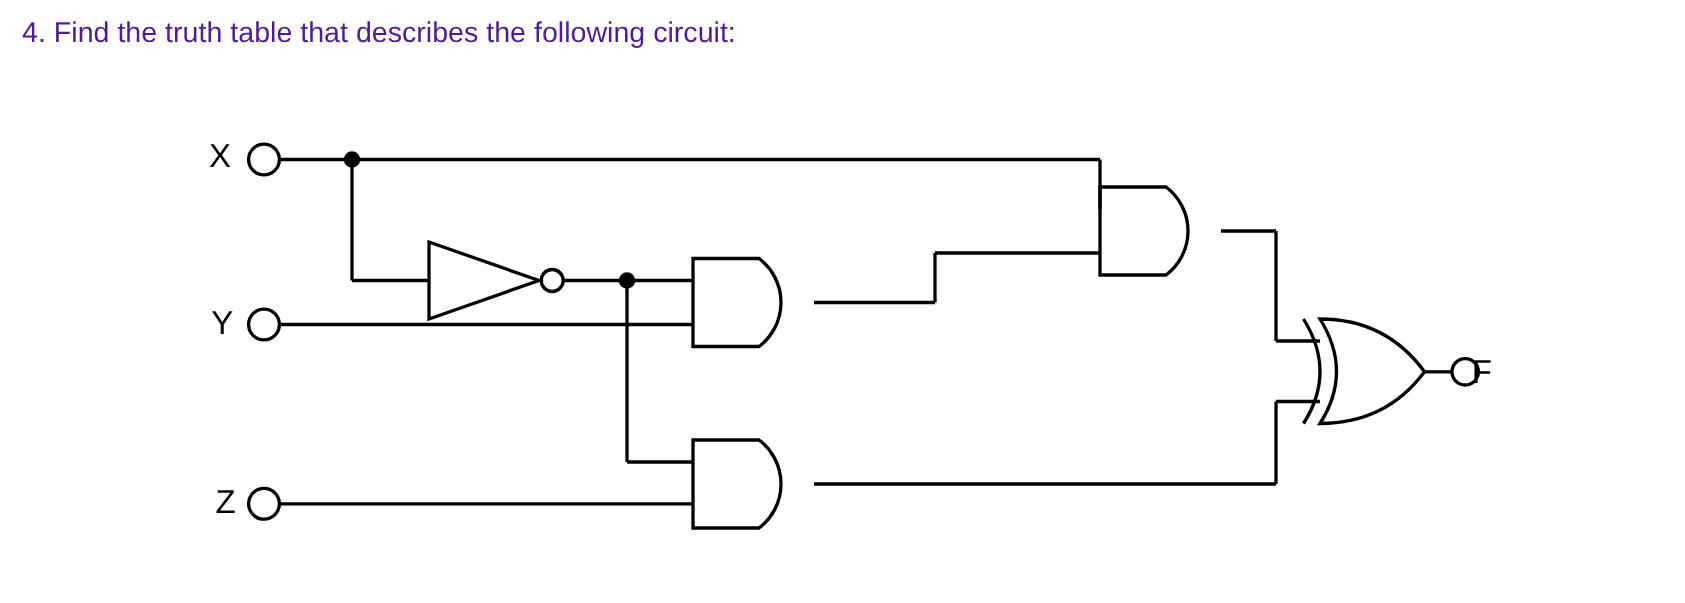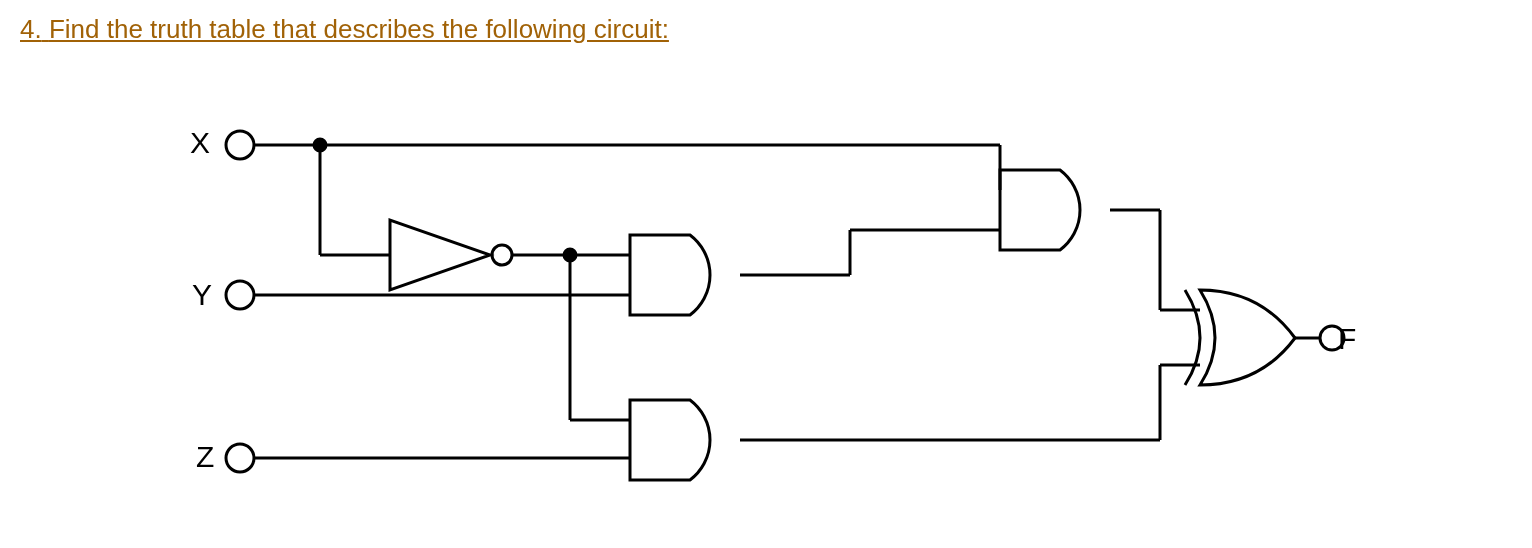--- a/index.html
+++ b/index.html
@@ -12,22 +12,21 @@
       height: 548px;
       background: #ffffff;
       font-family: Arial, Helvetica, sans-serif;
       position: relative;
     }
     .question-text {
       position: absolute;
       top: 14px;
       left: 20px;
       font-size: 26px;
-      color: #a16207;
-      text-decoration: underline;
+      color: #4c1d95;
     }
     .circuit-svg {
       position: absolute;
       top: 100px;
       left: 150px;
     }
     .label {
       position: absolute;
       font-size: 30px;
       color: #000;

